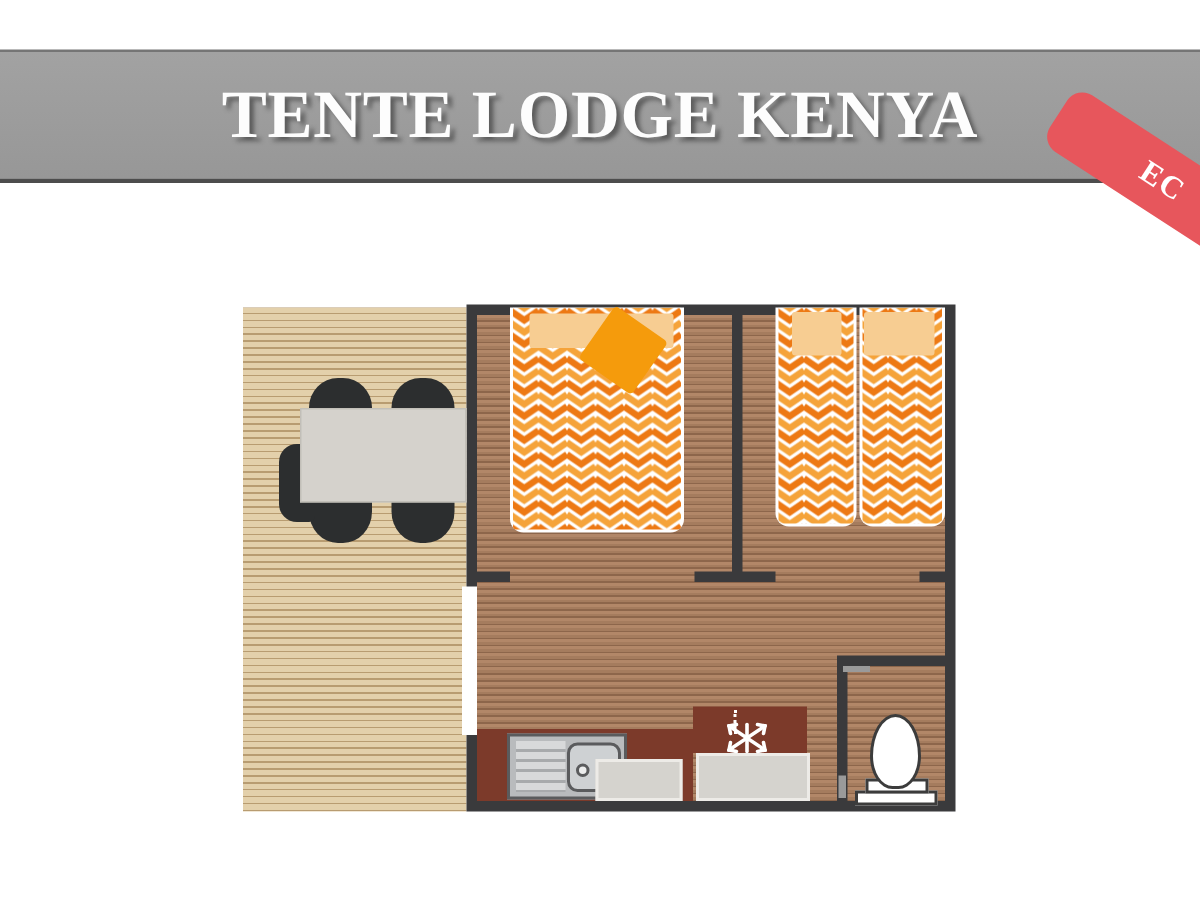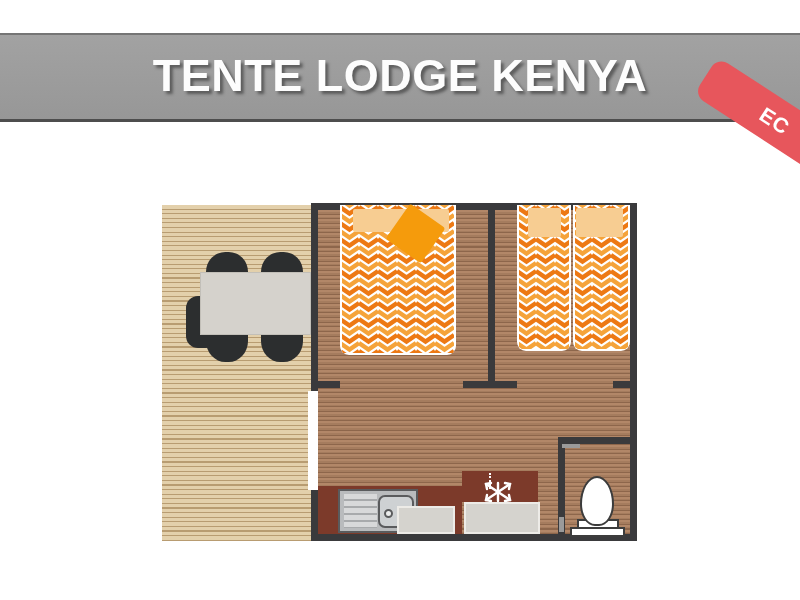--- a/index.html
+++ b/index.html
@@ -1,17 +1,17 @@
 <!DOCTYPE html>
 <html><head>
 <meta charset="utf-8">
 <style>
   html,body{margin:0;padding:0;overflow:hidden;background:#fff;}
   #stage{position:relative;width:800px;height:600px;background:#fff;overflow:hidden;
-         font-family:Liberation Sans, sans-serif;}
+         font-family:Liberation Serif, serif;}
   .abs{position:absolute;}
 
   
   #banner{left:0;top:33px;width:800px;height:84px;background:linear-gradient(#a2a2a2,#979797);
           border-top:2px solid #757575;border-bottom:3px solid #4d4d4d;z-index:2;}
   #title{left:0;top:33px;width:800px;height:86px;line-height:86px;text-align:center;
          color:#fdfdfd;font-size:45px;font-weight:bold;letter-spacing:.5px;z-index:3;
          text-shadow:3px 3px 3px rgba(40,40,40,.55);}
   #ribbon{left:718px;top:57px;width:165px;height:45px;background:#e7565c;border-radius:12px;
           transform:rotate(33deg);transform-origin:left top;z-index:10;

